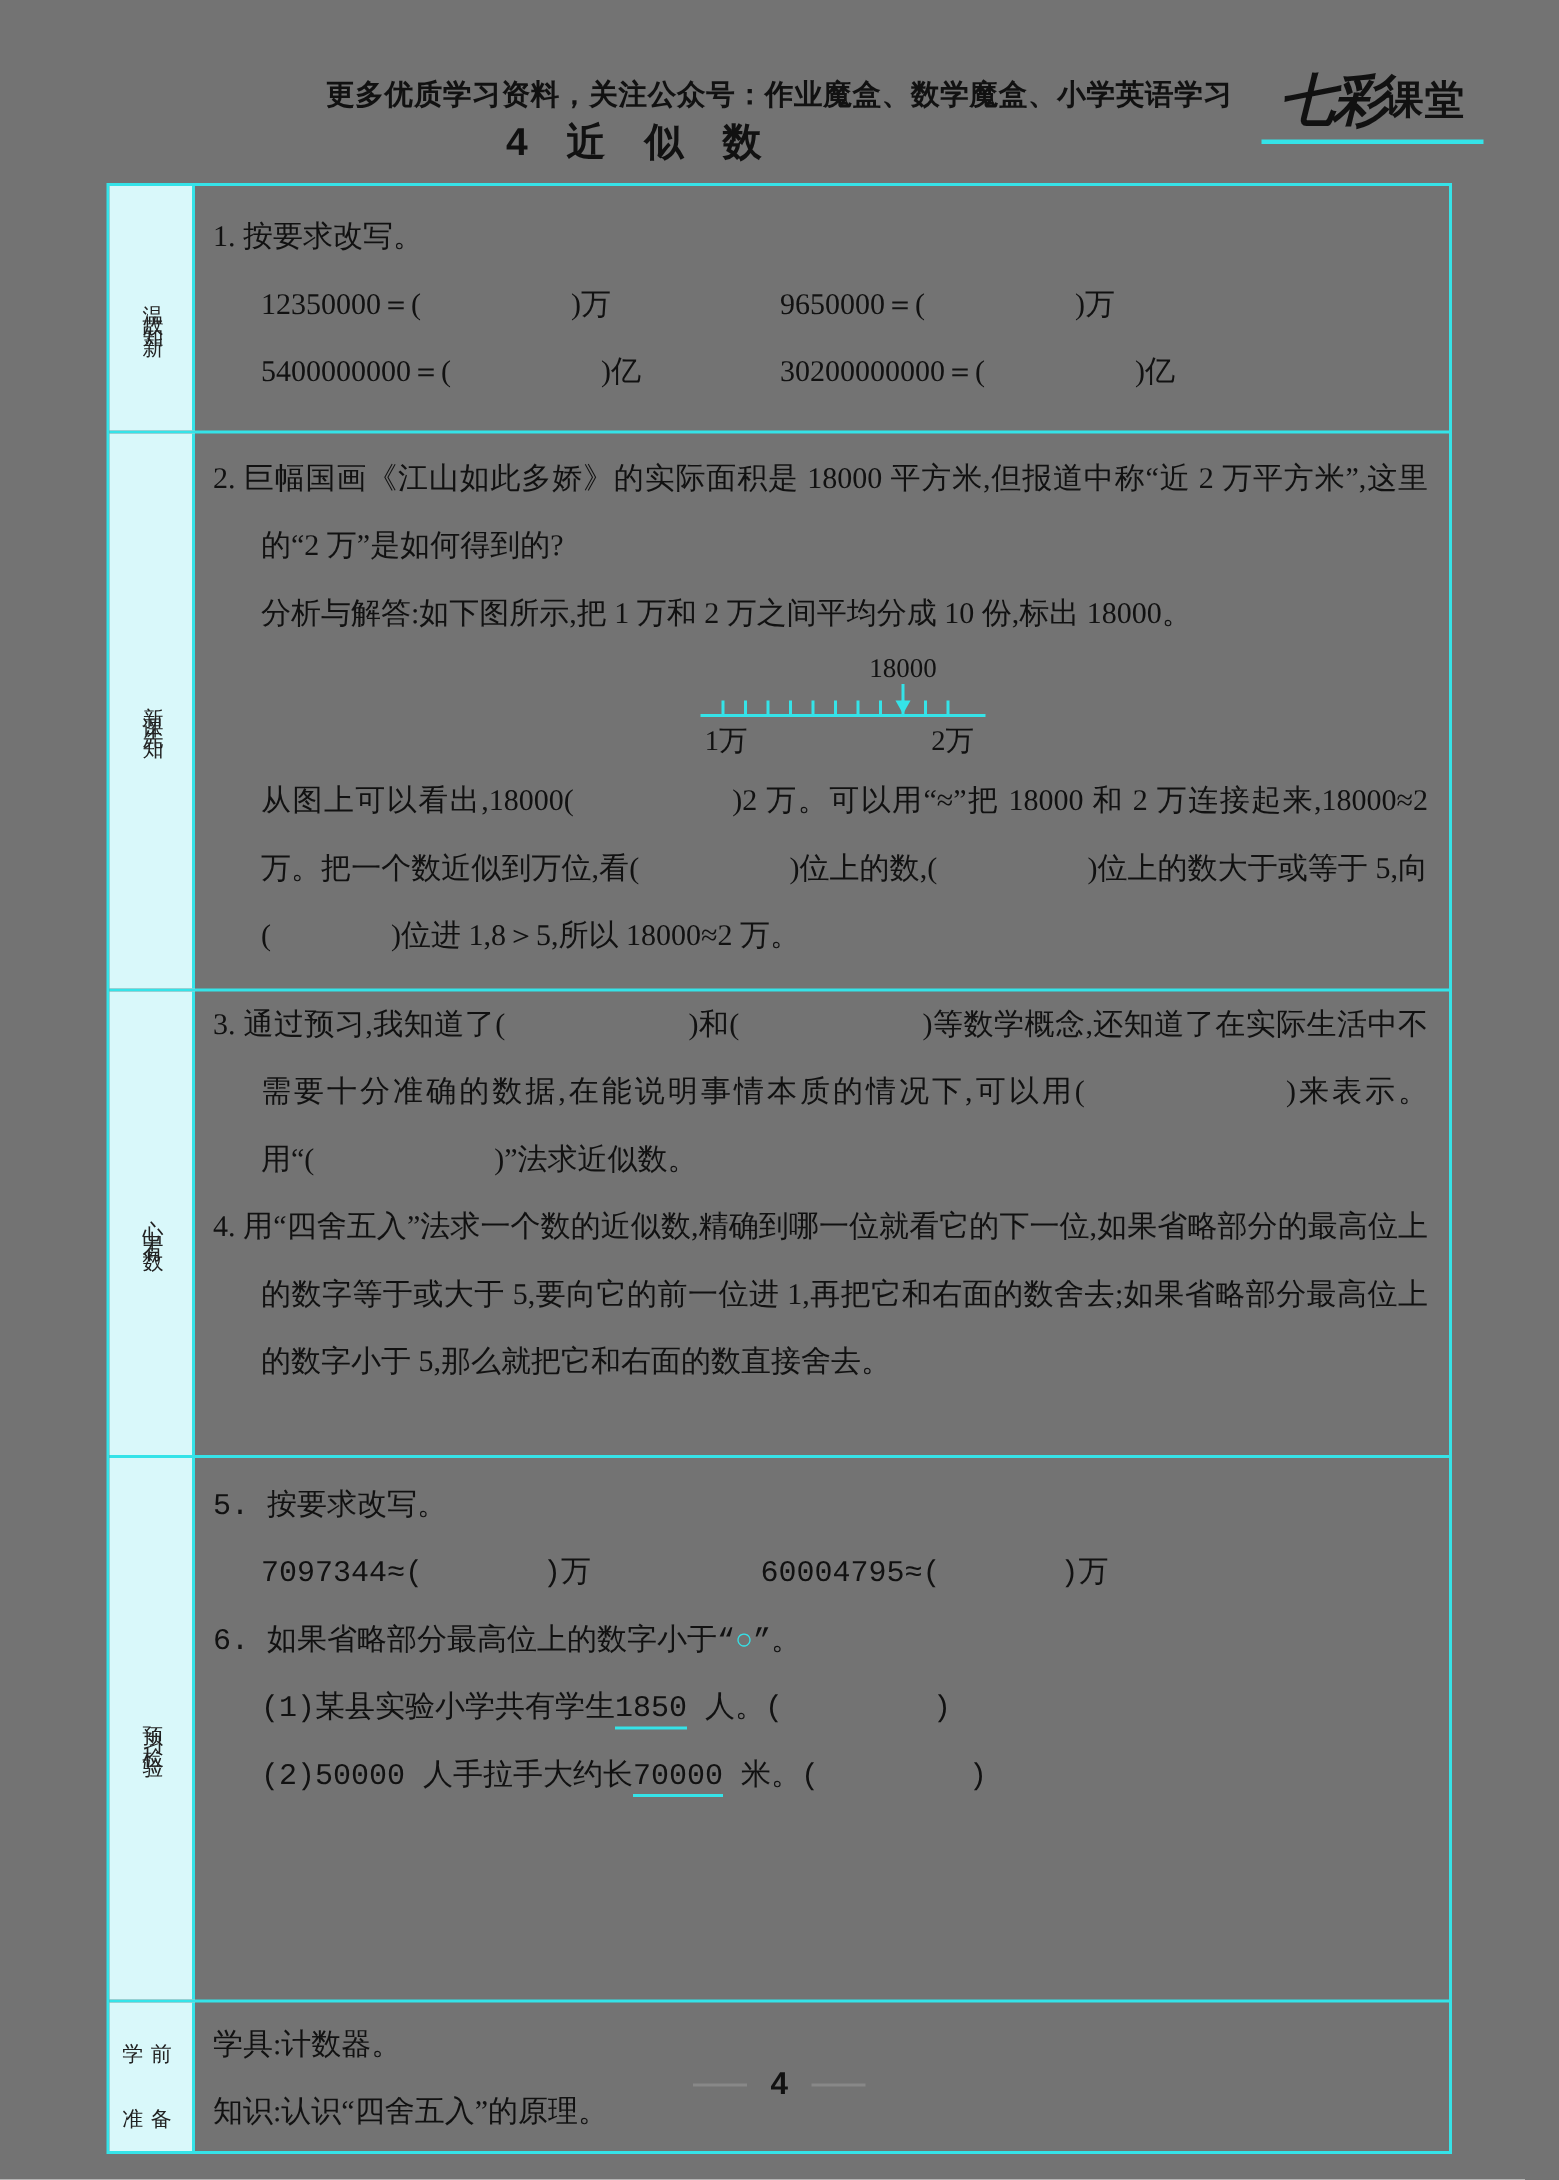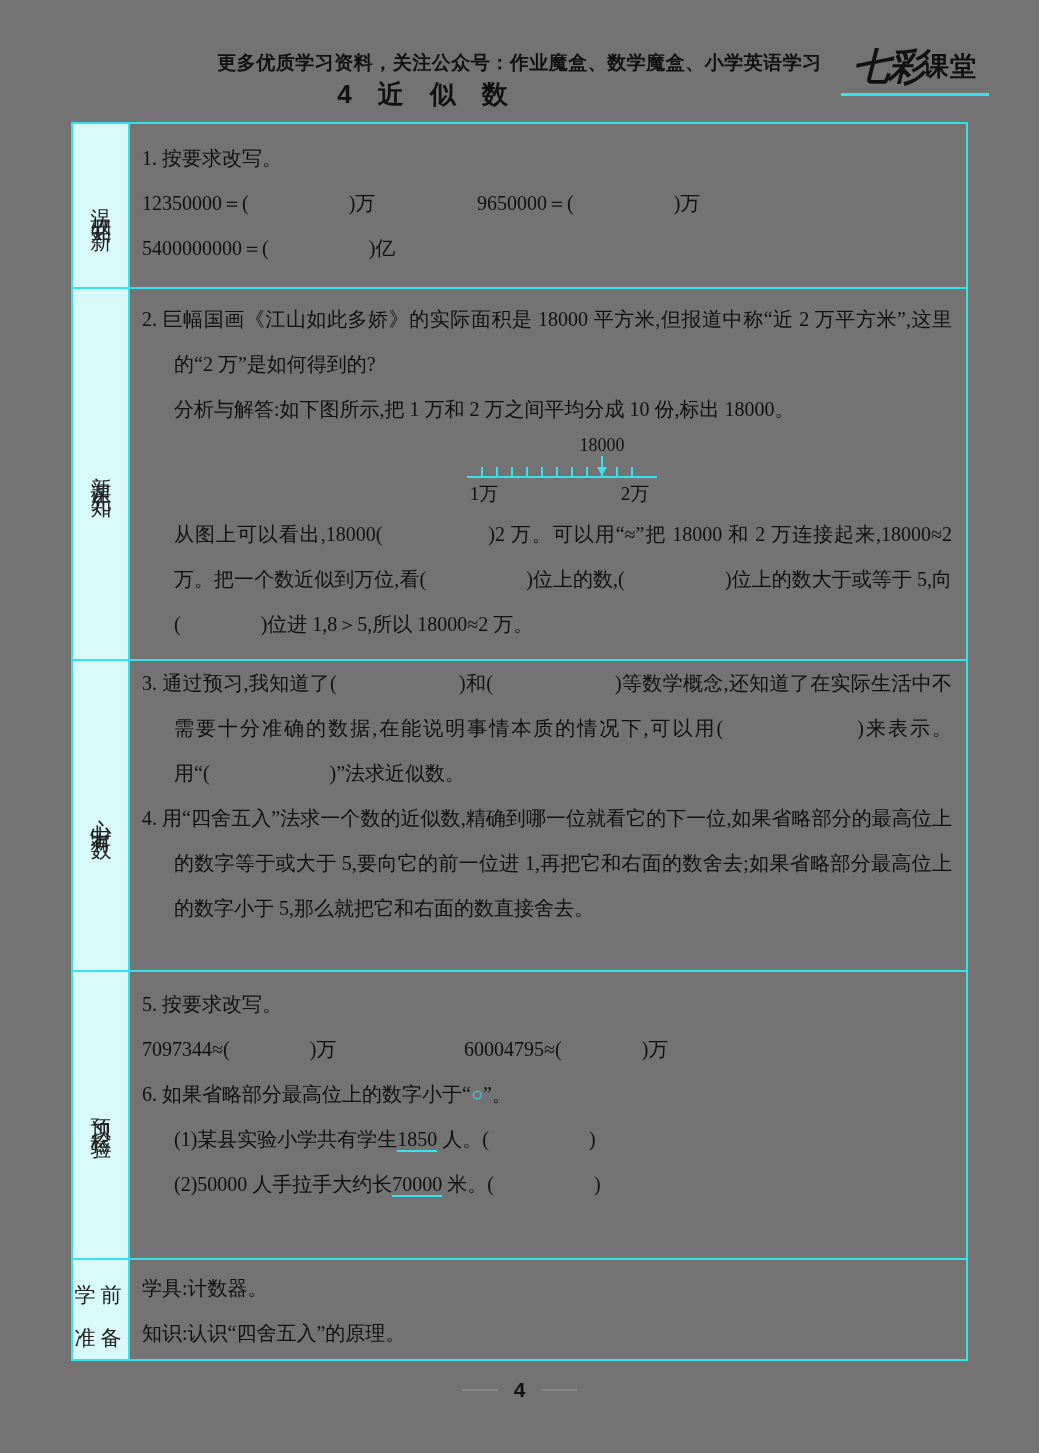--- a/index.html
+++ b/index.html
@@ -48,41 +48,41 @@
     position: absolute; top: 122px; left: 71px; width: 897px;
     border: 2px solid #35e3e8;
   }
   .row { display: flex; }
   .row + .row { border-top: 2px solid #35e3e8; }
   .side {
     width: 57px; flex: 0 0 57px;
     background: #d9f8fa;
     border-right: 2px solid #35e3e8;
     display: flex; align-items: center; justify-content: center;
-    font-size: 21px; color: #222;
+    font-size: 14px; color: #222;
   }
   .vtext {
     writing-mode: vertical-rl; text-orientation: upright;
     letter-spacing: 7px; line-height: 1;
   }
   .side-h { flex-direction: column; justify-content: flex-start; padding-top: 14px; }
   .side-h .hline { line-height: 43px; letter-spacing: 5px; }
   .content {
     flex: 1 1 auto;
     padding: 0 14px 0 12px;
     font-size: 20px; line-height: 45px;
   }
   .r1 { height: 163px; }  .r1 .content { padding-top: 12px; }
   .r2 { height: 372px; }  .r2 .content { padding-top: 8px; }
   .r3 { height: 311px; }  .r3 .content { }
-  .r4 { height: 288px; }  .r4 .content { padding-top: 10px; }
+  .r4 { height: 363px; font-family: Liberation Mono, monospace; }  .r4 .content { padding-top: 10px; }
   .r5 { height: 101px; }  .r5 .content { padding-top: 6px; }
   .q { padding-left: 32px; text-indent: -32px; text-align: justify; text-align-last: left; }
   .indent { margin-left: 32px; text-align: justify; text-align-last: left; }
-  .pair { display: flex; }
+  .pair { margin-left: 32px; display: flex; gap: 11px; }
   .pl  { width: 335px; flex: 0 0 335px; }
   .pl5 { width: 322px; flex: 0 0 322px; }
   .sub { margin-left: 32px; }
   .ul { border-bottom: 2px solid #35e3e8; padding-bottom: 0px; }
   .circle { color: #35e3e8; }
   
   .diagram-wrap { margin-left: 32px; display: flex; justify-content: center; line-height: 0; }
   
   .footer {
     position: absolute; top: 1378px; left: 0; width: 1039px;
@@ -116,20 +116,21 @@
         <div class="q">
           <span>1.</span>
           <span>按要求改写。</span>
         </div>
         <div class="pair">
           <span class="pl">12350000＝(　　　　　)万</span>
           <span>9650000＝(　　　　　)万</span>
         </div>
         <div class="pair">
           <span class="pl">5400000000＝(　　　　　)亿</span>
+          <span>30200000000＝(　　　　　)亿</span>
         </div>
       </div>
     </div>
 
     <div class="row r2">
       <div class="side">
         <span class="vtext">新课先知</span>
       </div>
       <div class="content">
         <div class="q">

